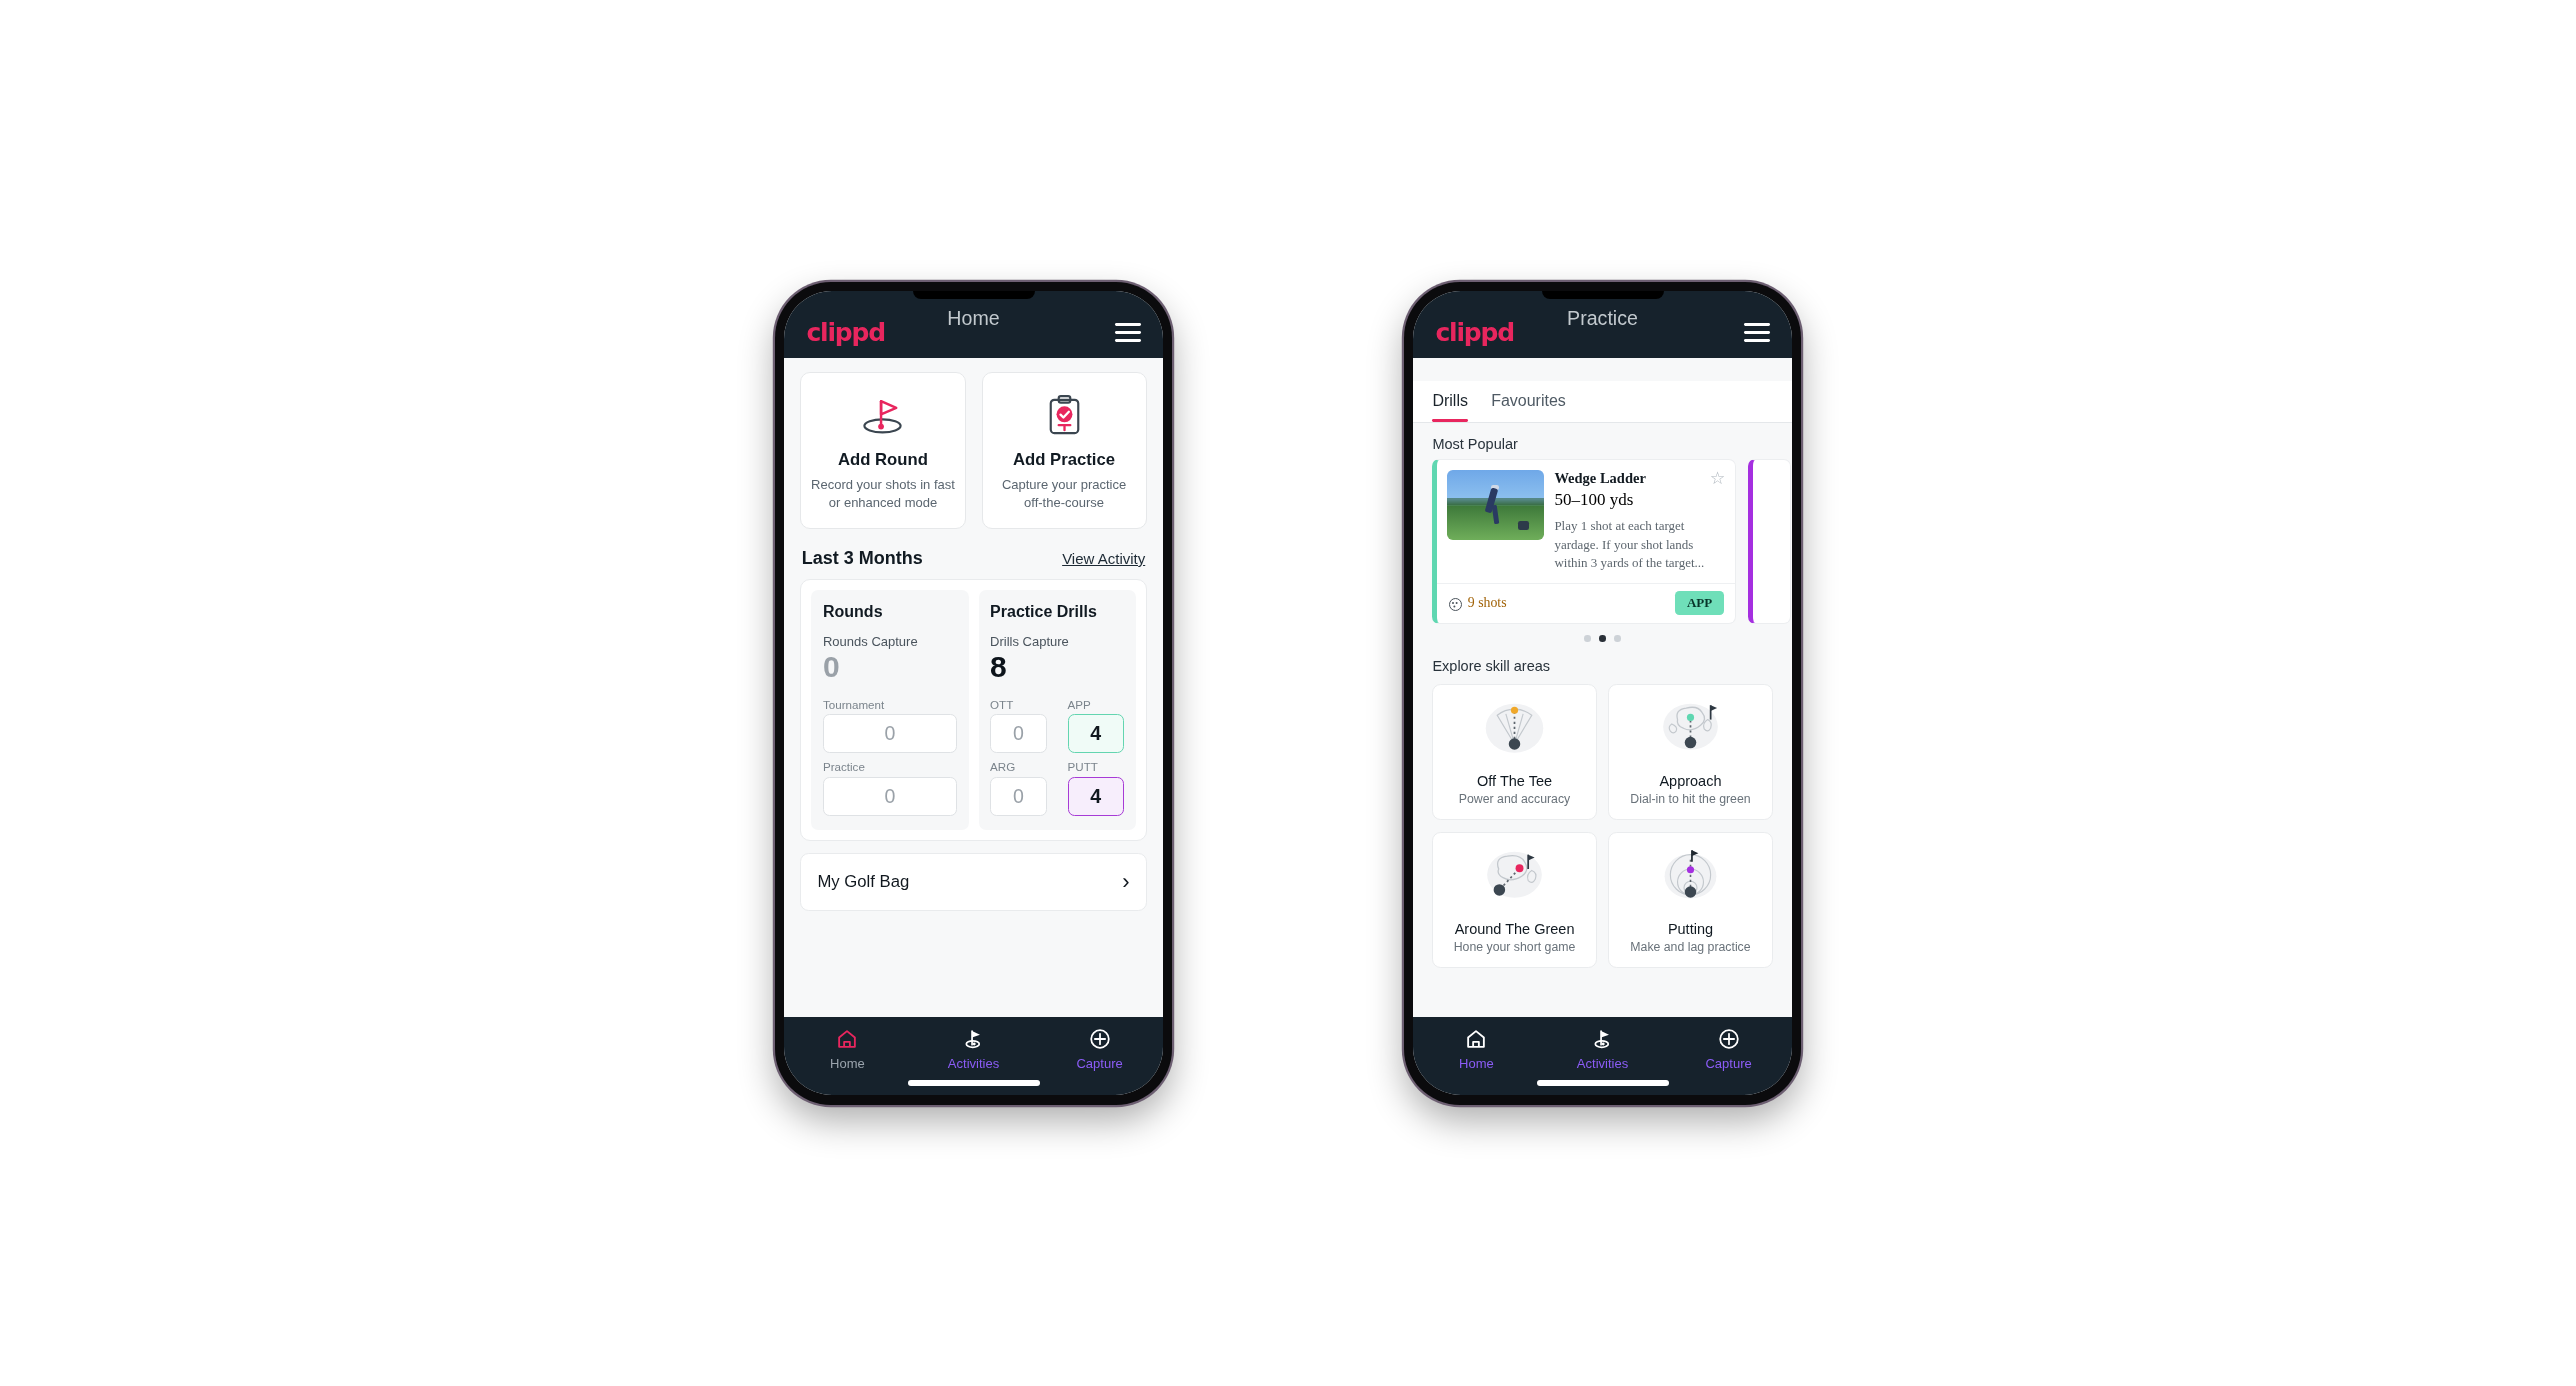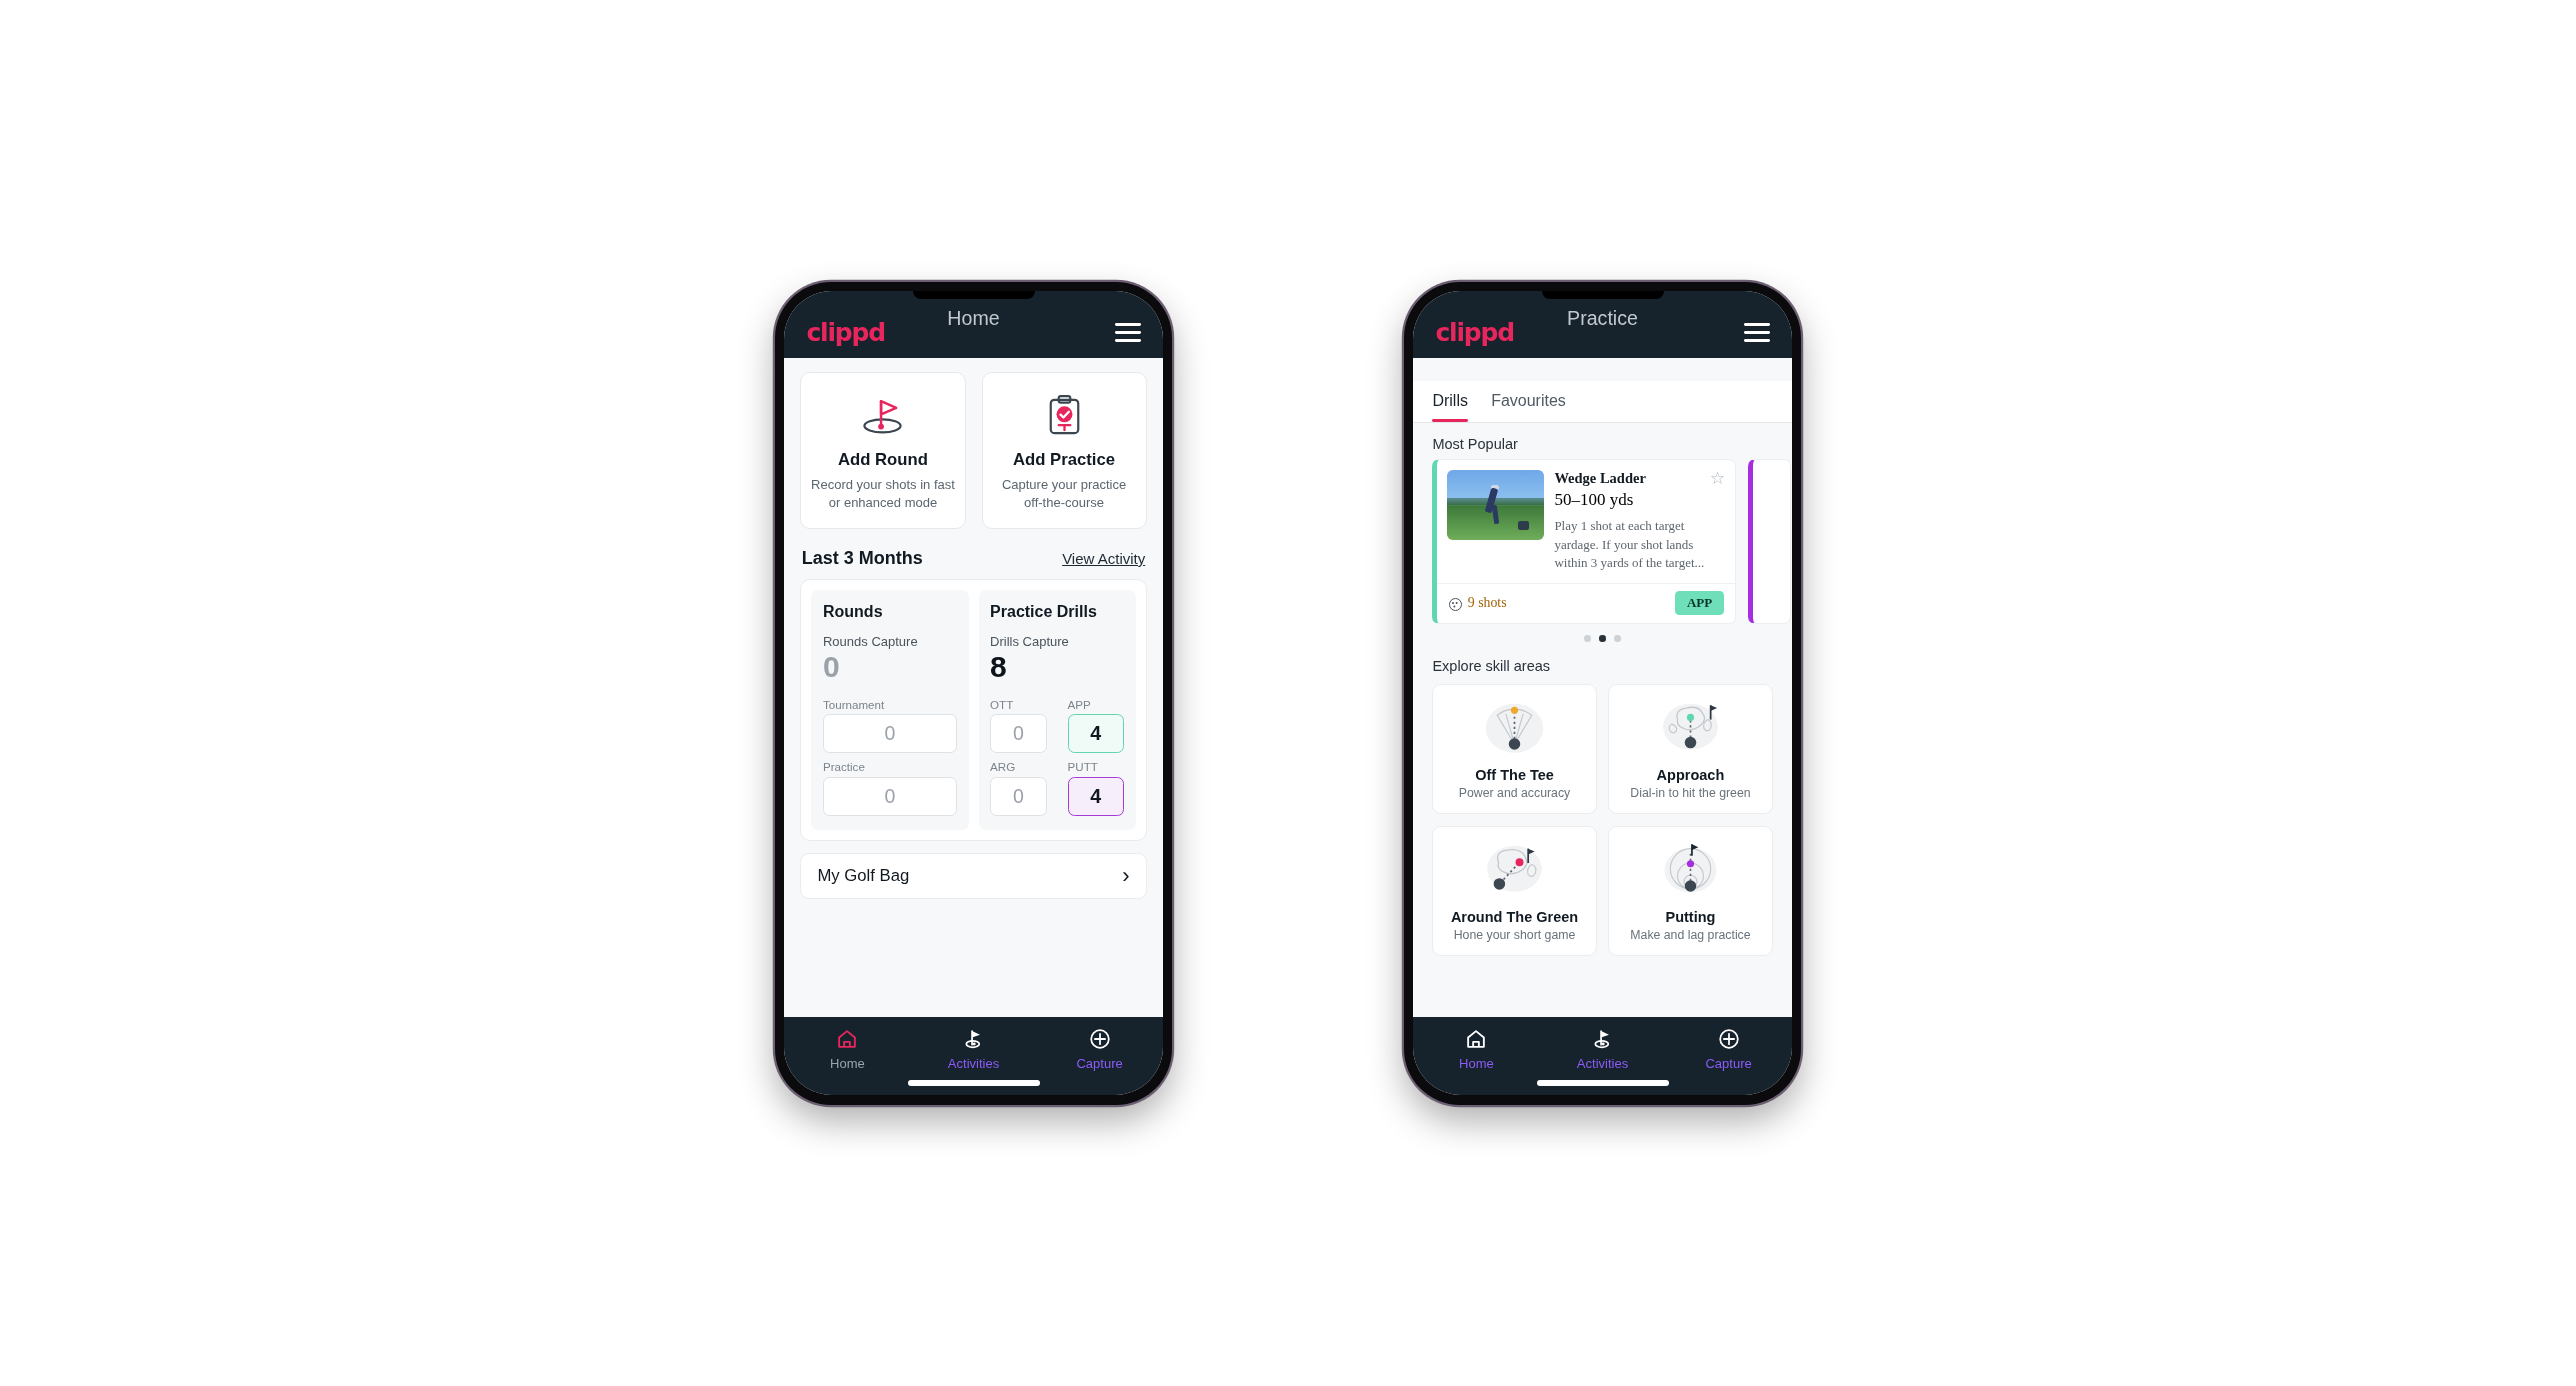--- a/index.html
+++ b/index.html
@@ -113,21 +113,21 @@
   .field-box.filled { font-weight: 700; color: #11181f; }
   .field-box.green { border-color: #63d5b0; background: #f0fbf7; }
   .field-box.purple { border-color: #a73bd6; background: #f7eefc; }
   .drill-grid { display: flex; gap: 21px; }
   .drill-grid > div { flex: 1; }
   .pad-b { margin-bottom: 7.2px; }
 
   
   .bag-row {
     margin: 11.6px 16px 0 16px; background: #fff; border: 0.7px solid #e9ebed;
-    border-radius: 8.7px; height: 46px; padding: 0 16px;
+    border-radius: 8.7px; height: 58px; padding: 0 16px;
     display: flex; align-items: center; justify-content: space-between;
   }
   .bag-label { font-size: 16.7px; color: #11181f; }
   .chev { font-size: 22px; color: #11181f; line-height: 1; }
 
   
   .tabs {
     background: #fff; display: flex; padding: 0 19px;
     border-bottom: 0.7px solid #e4e7ea; height: 42px; align-items: stretch; margin-top: 23px;
   }
@@ -203,21 +203,21 @@
   
   .skill-grid {
     display: grid; grid-template-columns: 1fr 1fr; gap: 11.6px;
     padding: 2.9px 19px 0 19px;
   }
   .skill-card {
     background: #fff; border: 0.7px solid #eaecee; border-radius: 8.7px;
     padding: 11.6px 7.2px 13px 7.2px; text-align: center;
   }
   .skill-art { height: 62px; display:flex; align-items:center; justify-content:center; }
-  .skill-title { font-size: 14.5px; font-weight: 700; color: #111a22; margin-top: 9px; }
+  .skill-title { font-size: 14.5px; font-weight: 400; color: #111a22; margin-top: 15px; }
   .skill-sub { font-size: 12.3px; color: #69727a; margin-top: 2.9px; }
 
   
   .bottomnav {
     flex: 0 0 auto; height: 78px; background: #16222c;
     display: flex; align-items: flex-start; padding-top: 10px;
   }
   .nav-item { flex: 1; text-align: center; }
   .nav-ic { height: 24.6px; display:flex; align-items:center; justify-content:center; }
   .nav-label { font-size: 13px; margin-top: 4.3px; color: #8b5cf6; }

